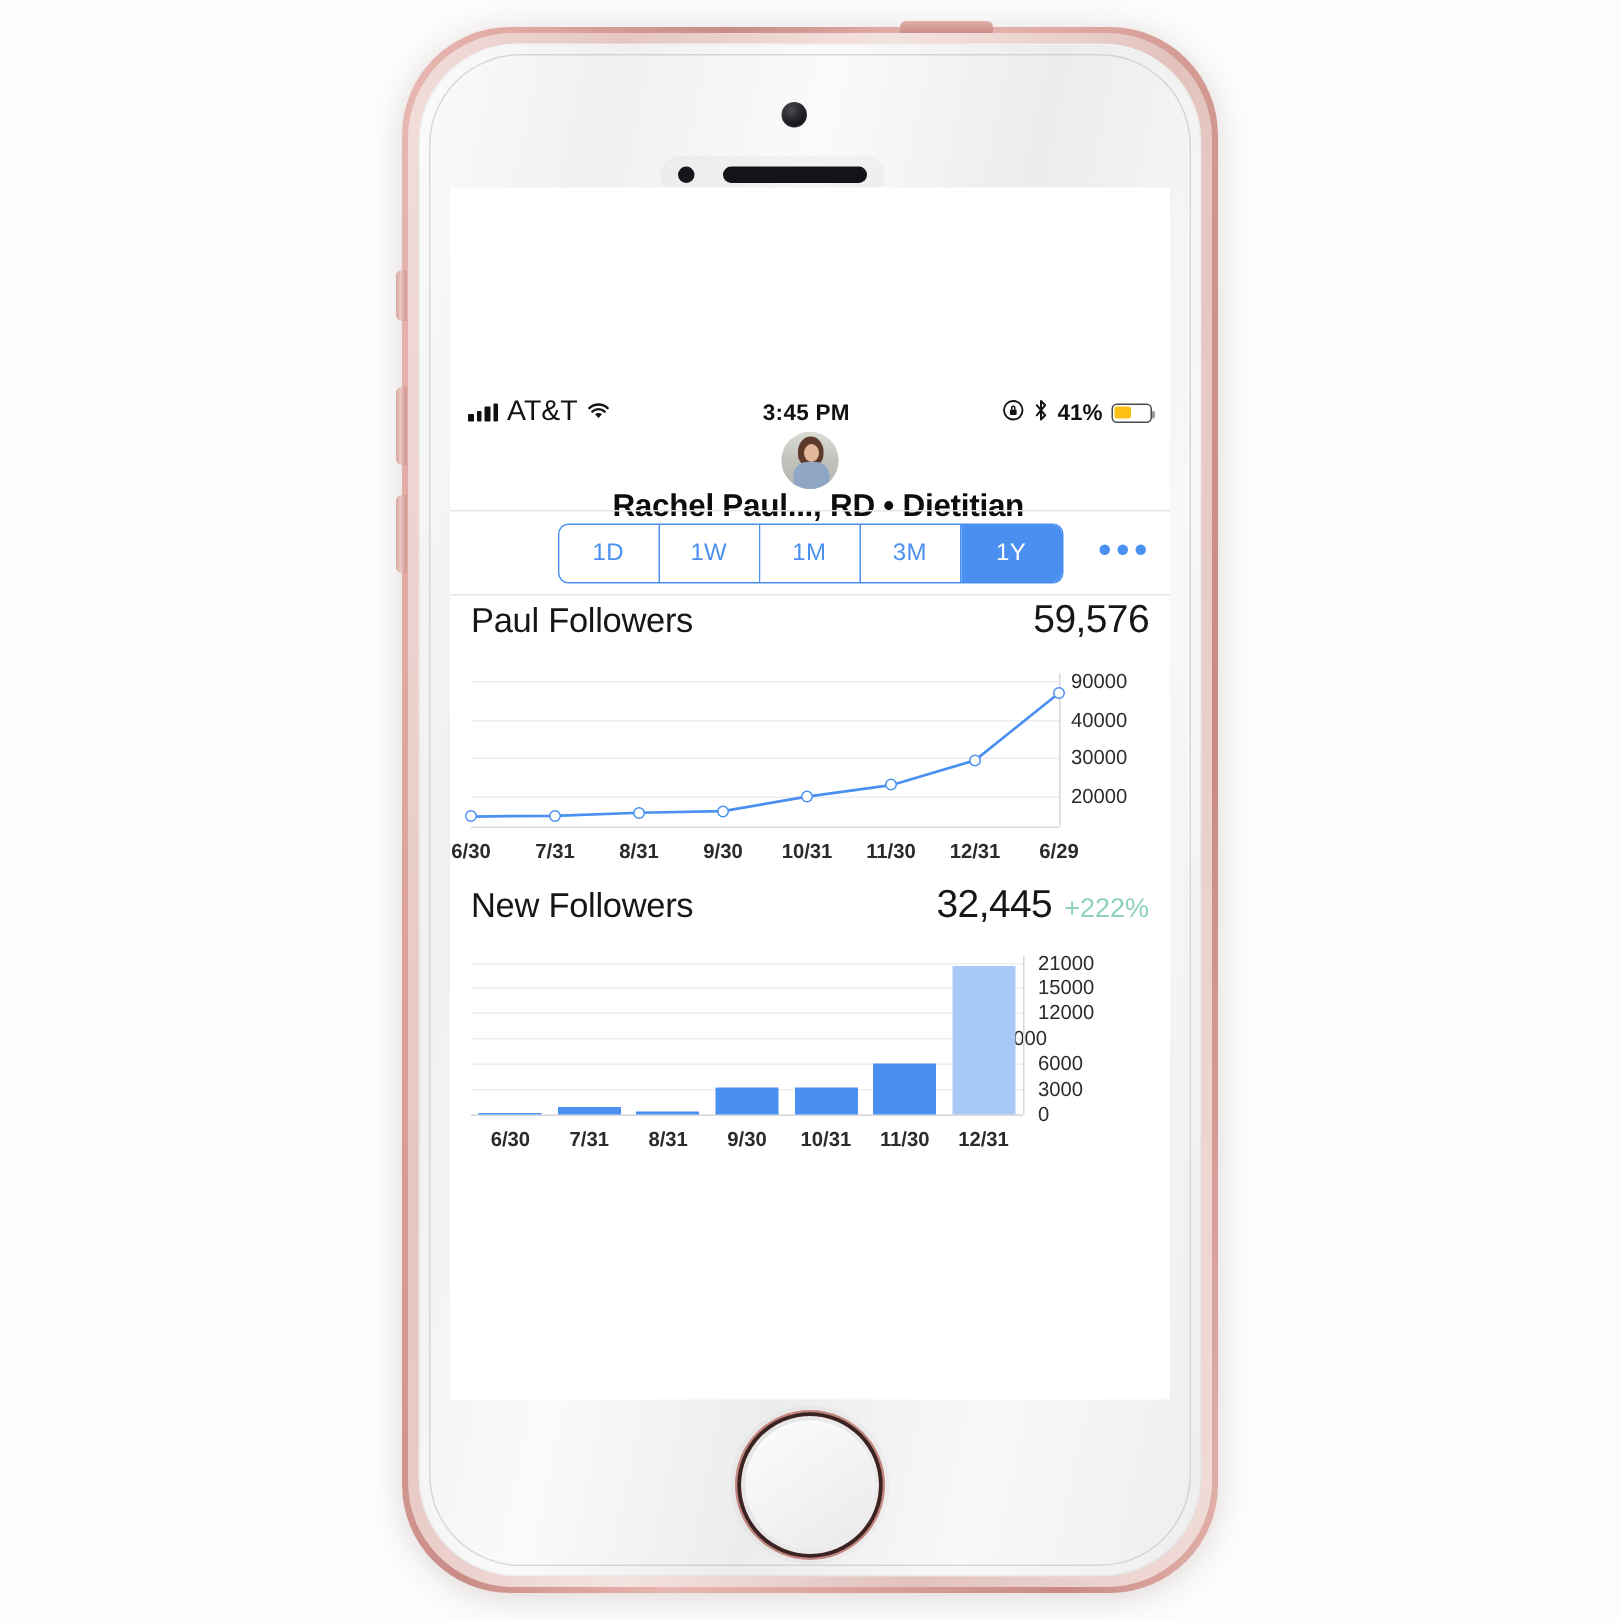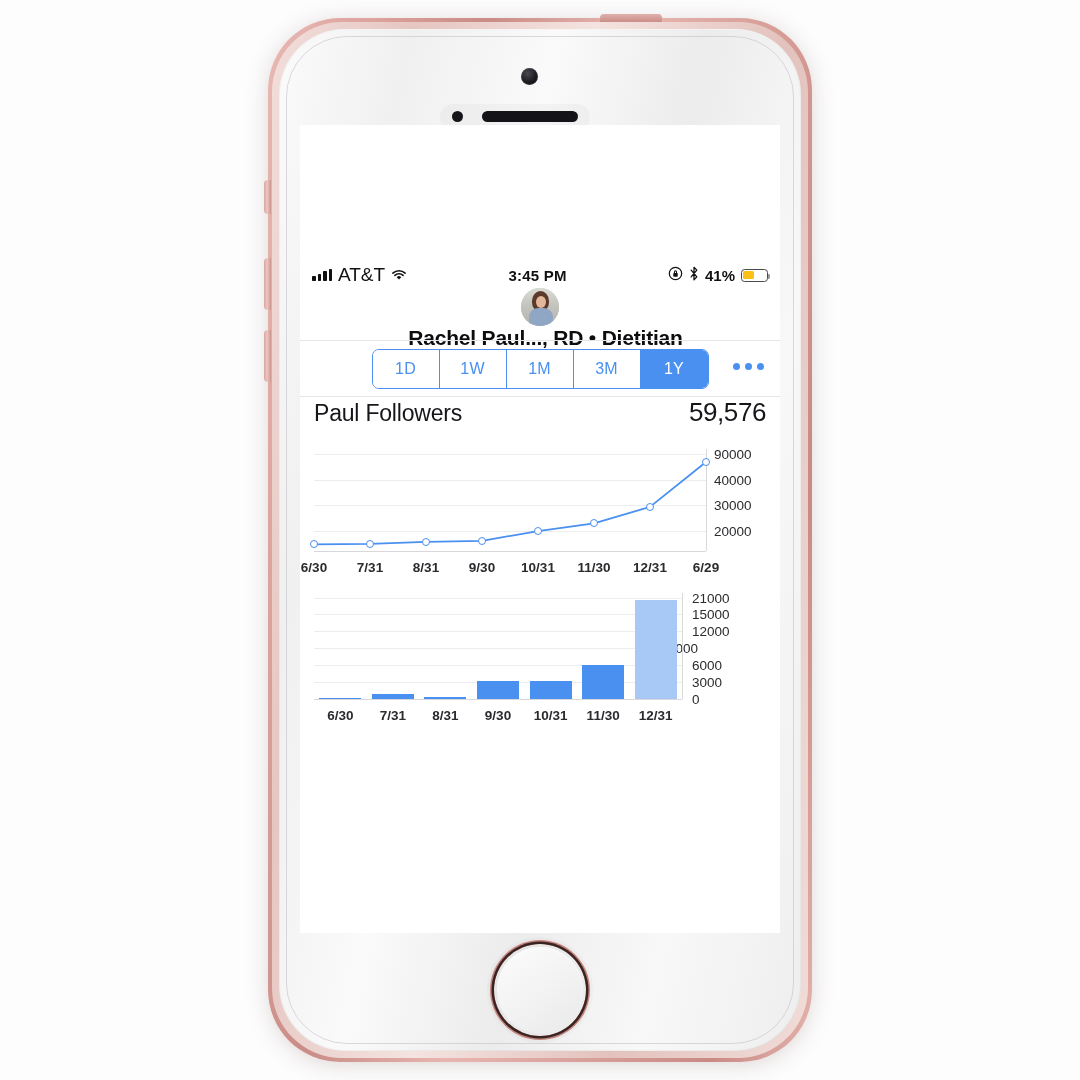--- a/index.html
+++ b/index.html
@@ -328,20 +328,27 @@
           <div class="dot" style="left:294px;top:82.46px"></div>
           <div class="xtick" style="left:294px;top:119px">11/30</div>
           <div class="dot" style="left:350px;top:65.88499999999999px"></div>
           <div class="xtick" style="left:350px;top:119px">12/31</div>
           <div class="dot" style="left:406px;top:21.004999999999995px"></div>
           <div class="xtick" style="left:406px;top:119px">6/29</div>
         </div>
     </div>
 
     <div class="card card2">
+      <div class="card-head">
+        <div class="card-title">New Followers</div>
+        <div class="card-vals">
+          <div class="card-value">32,445</div>
+          <div class="card-delta">+222%</div>
+        </div>
+      </div>
       <div class="chart-area" id="bar-chart" style="height:142px">
           <div class="grid-line" style="top:112px;left:14px;width:368px"></div>
           <div class="ytick" style="left:392px;top:112px">0</div>
           <div class="grid-line" style="top:95.08510638297872px;left:14px;width:368px"></div>
           <div class="ytick" style="left:392px;top:95.08510638297872px">3000</div>
           <div class="grid-line" style="top:78.17021276595744px;left:14px;width:368px"></div>
           <div class="ytick" style="left:392px;top:78.17021276595744px">6000</div>
           <div class="grid-line" style="top:61.25531914893617px;left:14px;width:368px"></div>
           <div class="ytick" style="left:368px;top:61.25531914893617px">9000</div>
           <div class="grid-line" style="top:44.34042553191489px;left:14px;width:368px"></div>

